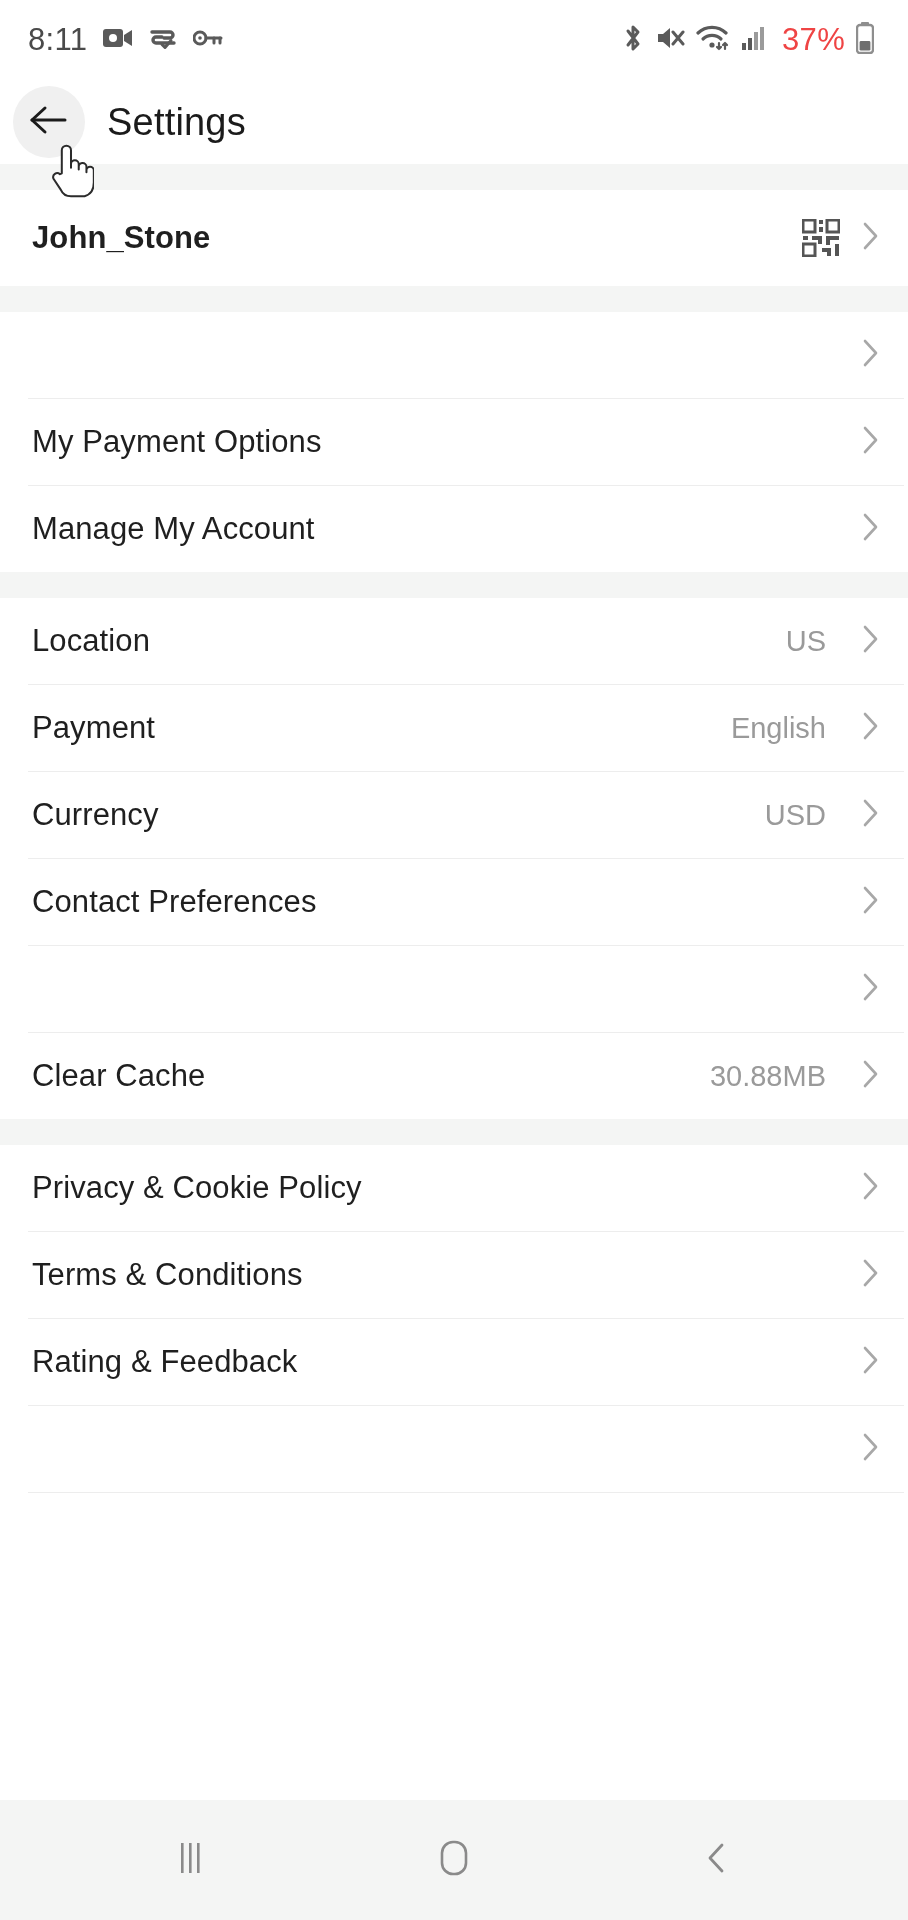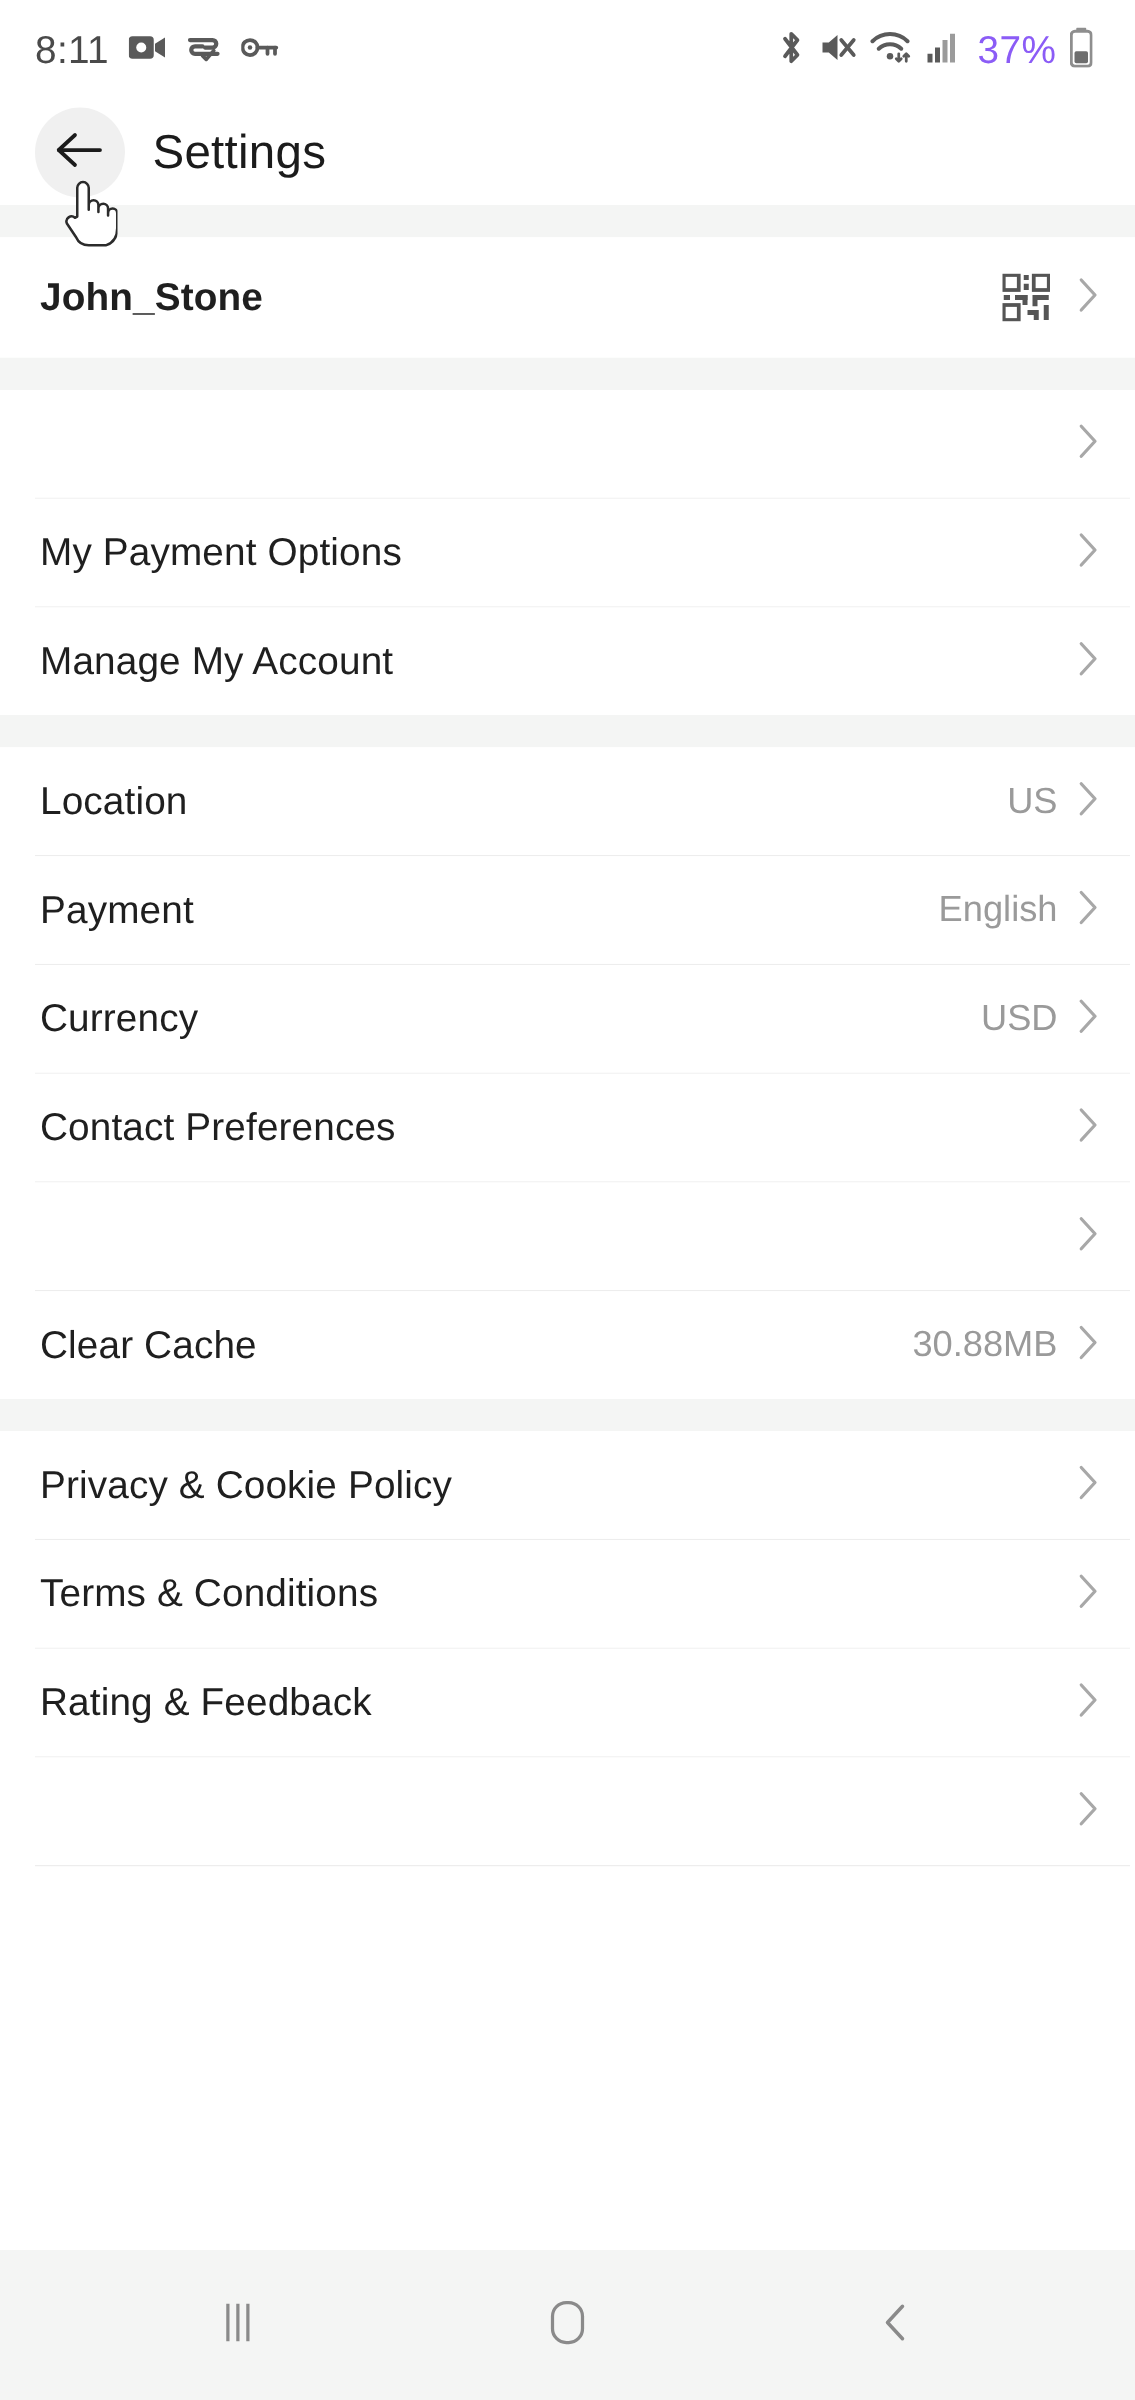--- a/index.html
+++ b/index.html
@@ -44,32 +44,32 @@
   }
   .status-spacer { flex: 1; }
   .status-right {
     display: flex;
     align-items: center;
     gap: 11px;
   }
   .sicon { display: block; }
   .battery-pct {
     font-size: 31px;
-    color: #8b5cf6;
+    color: #ef4444;
     letter-spacing: 0.3px;
     margin-left: 4px;
   }
 
   
   .header {
     height: 84px;
     flex: 0 0 84px;
     display: flex;
     align-items: center;
-    padding-left: 28px;
+    padding-left: 13px;
     background: #ffffff;
     position: relative;
   }
   .back-btn {
     width: 72px;
     height: 72px;
     border-radius: 50%;
     background: #f0f0f0;
     display: flex;
     align-items: center;
@@ -109,21 +109,21 @@
   .row-label {
     font-size: 31px;
     color: #1f1f1f;
     letter-spacing: 0.1px;
     white-space: nowrap;
   }
   .row-spacer { flex: 1 1 auto; }
   .row-value {
     font-size: 29px;
     color: #9a9a9a;
-    margin-right: 16px;
+    margin-right: 36px;
     white-space: nowrap;
   }
   .divider {
     height: 1px;
     background: #ededed;
     margin-left: 28px;
     margin-right: 4px;
   }
 
   .chevron { display: block; flex: 0 0 auto; }

